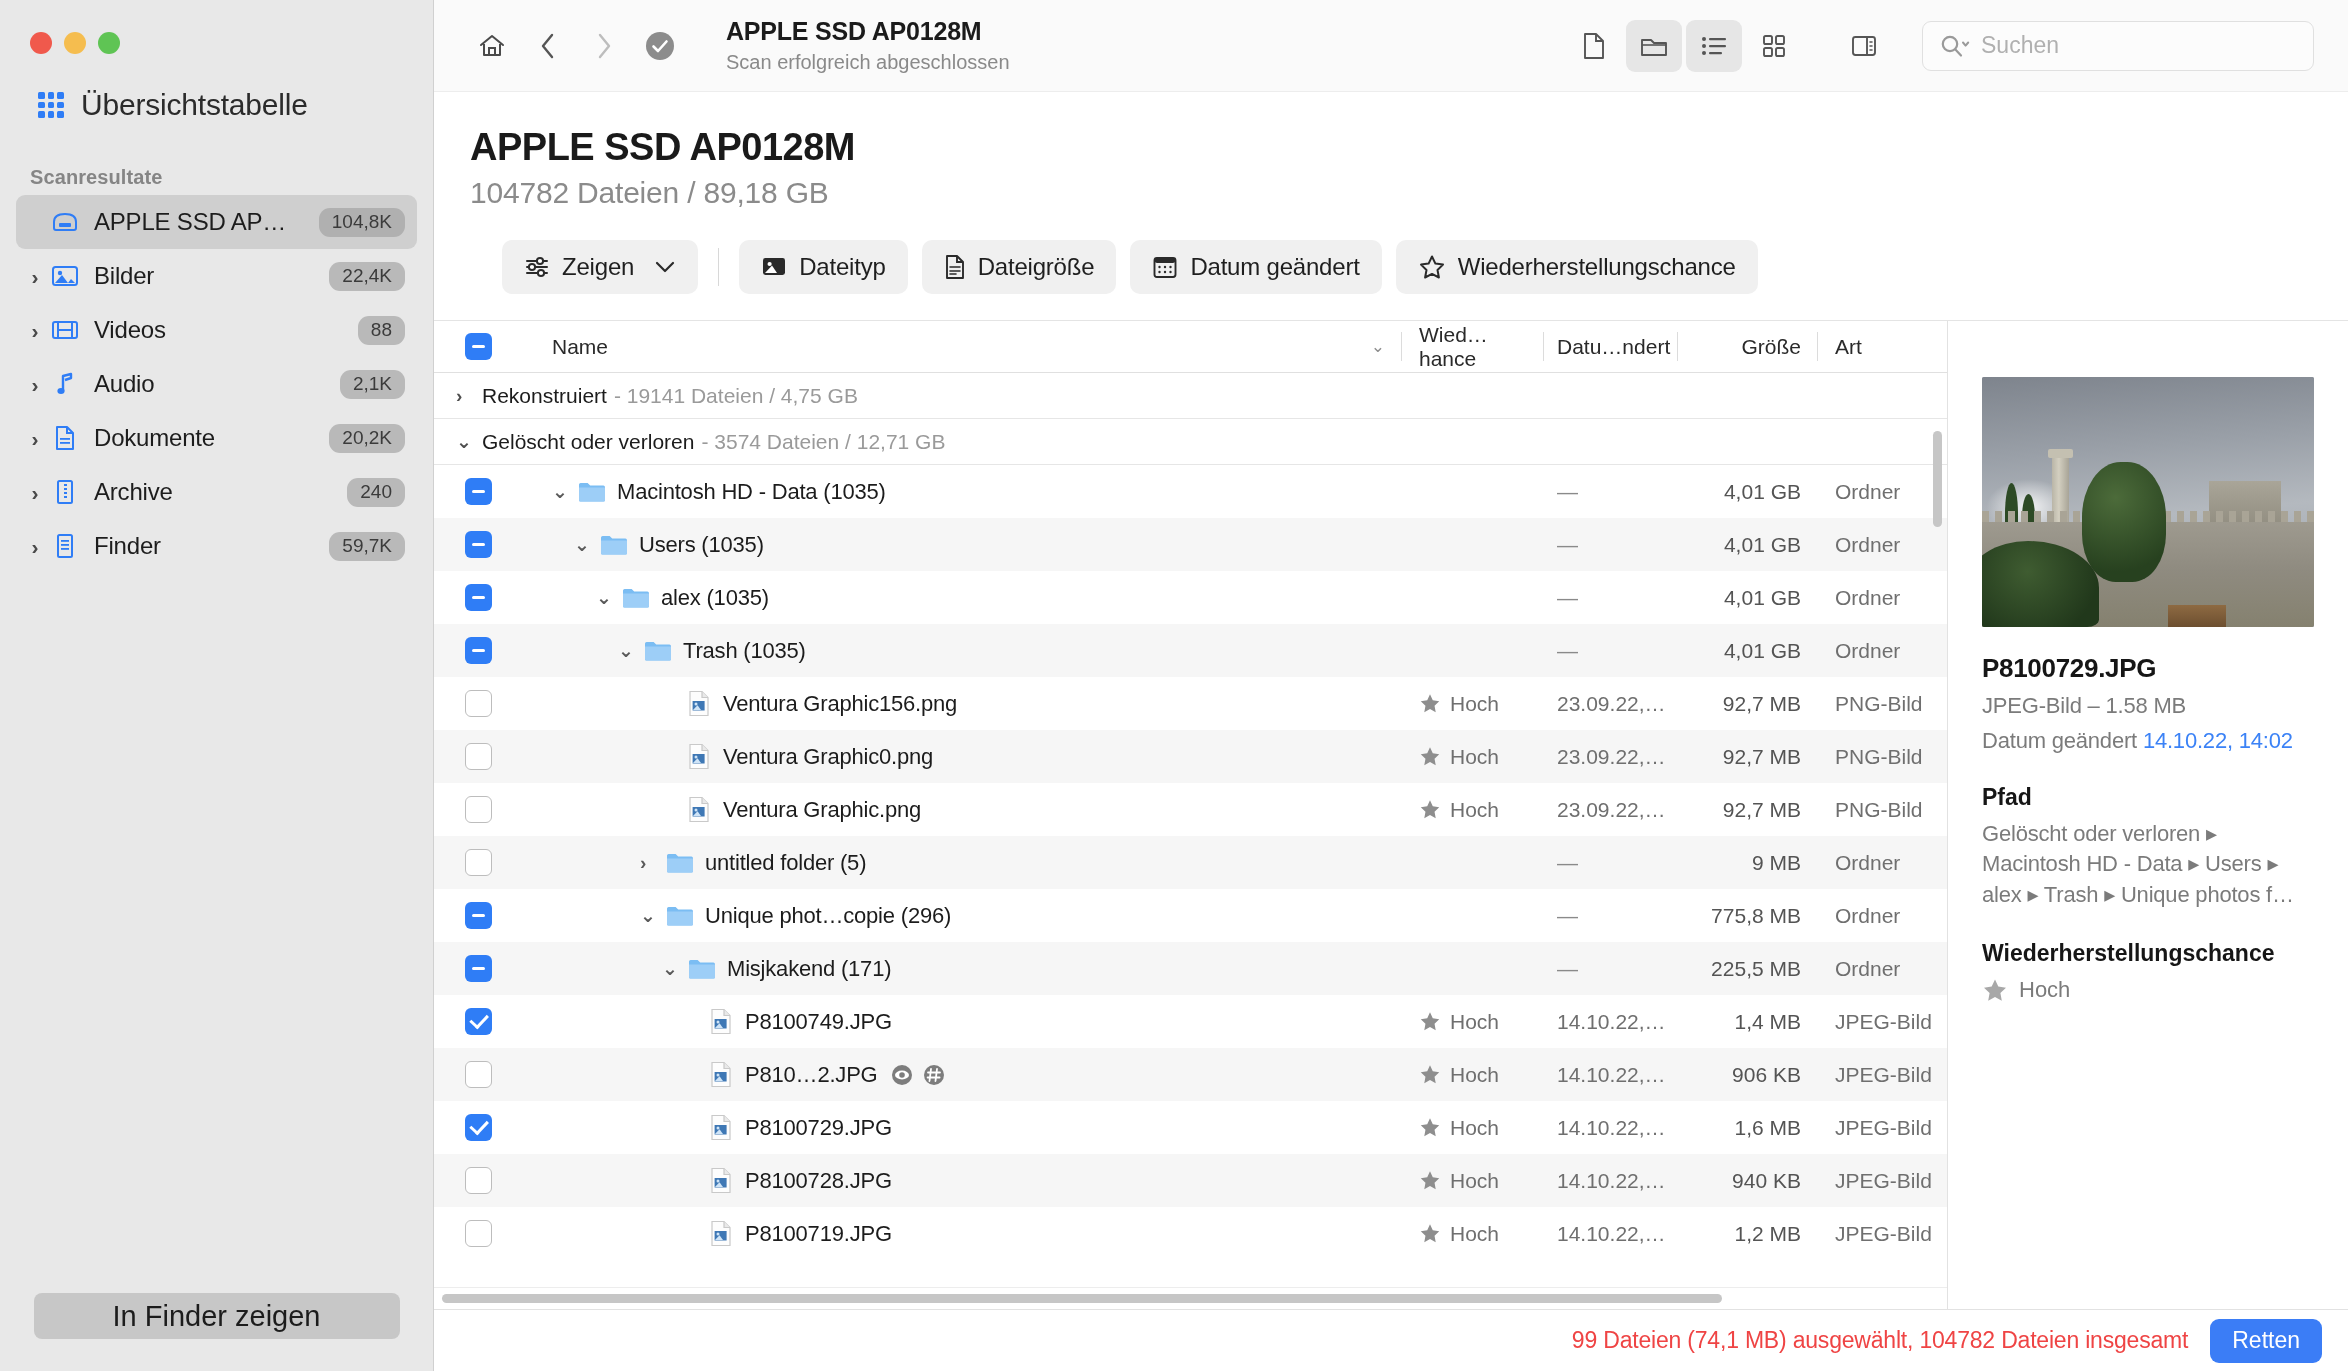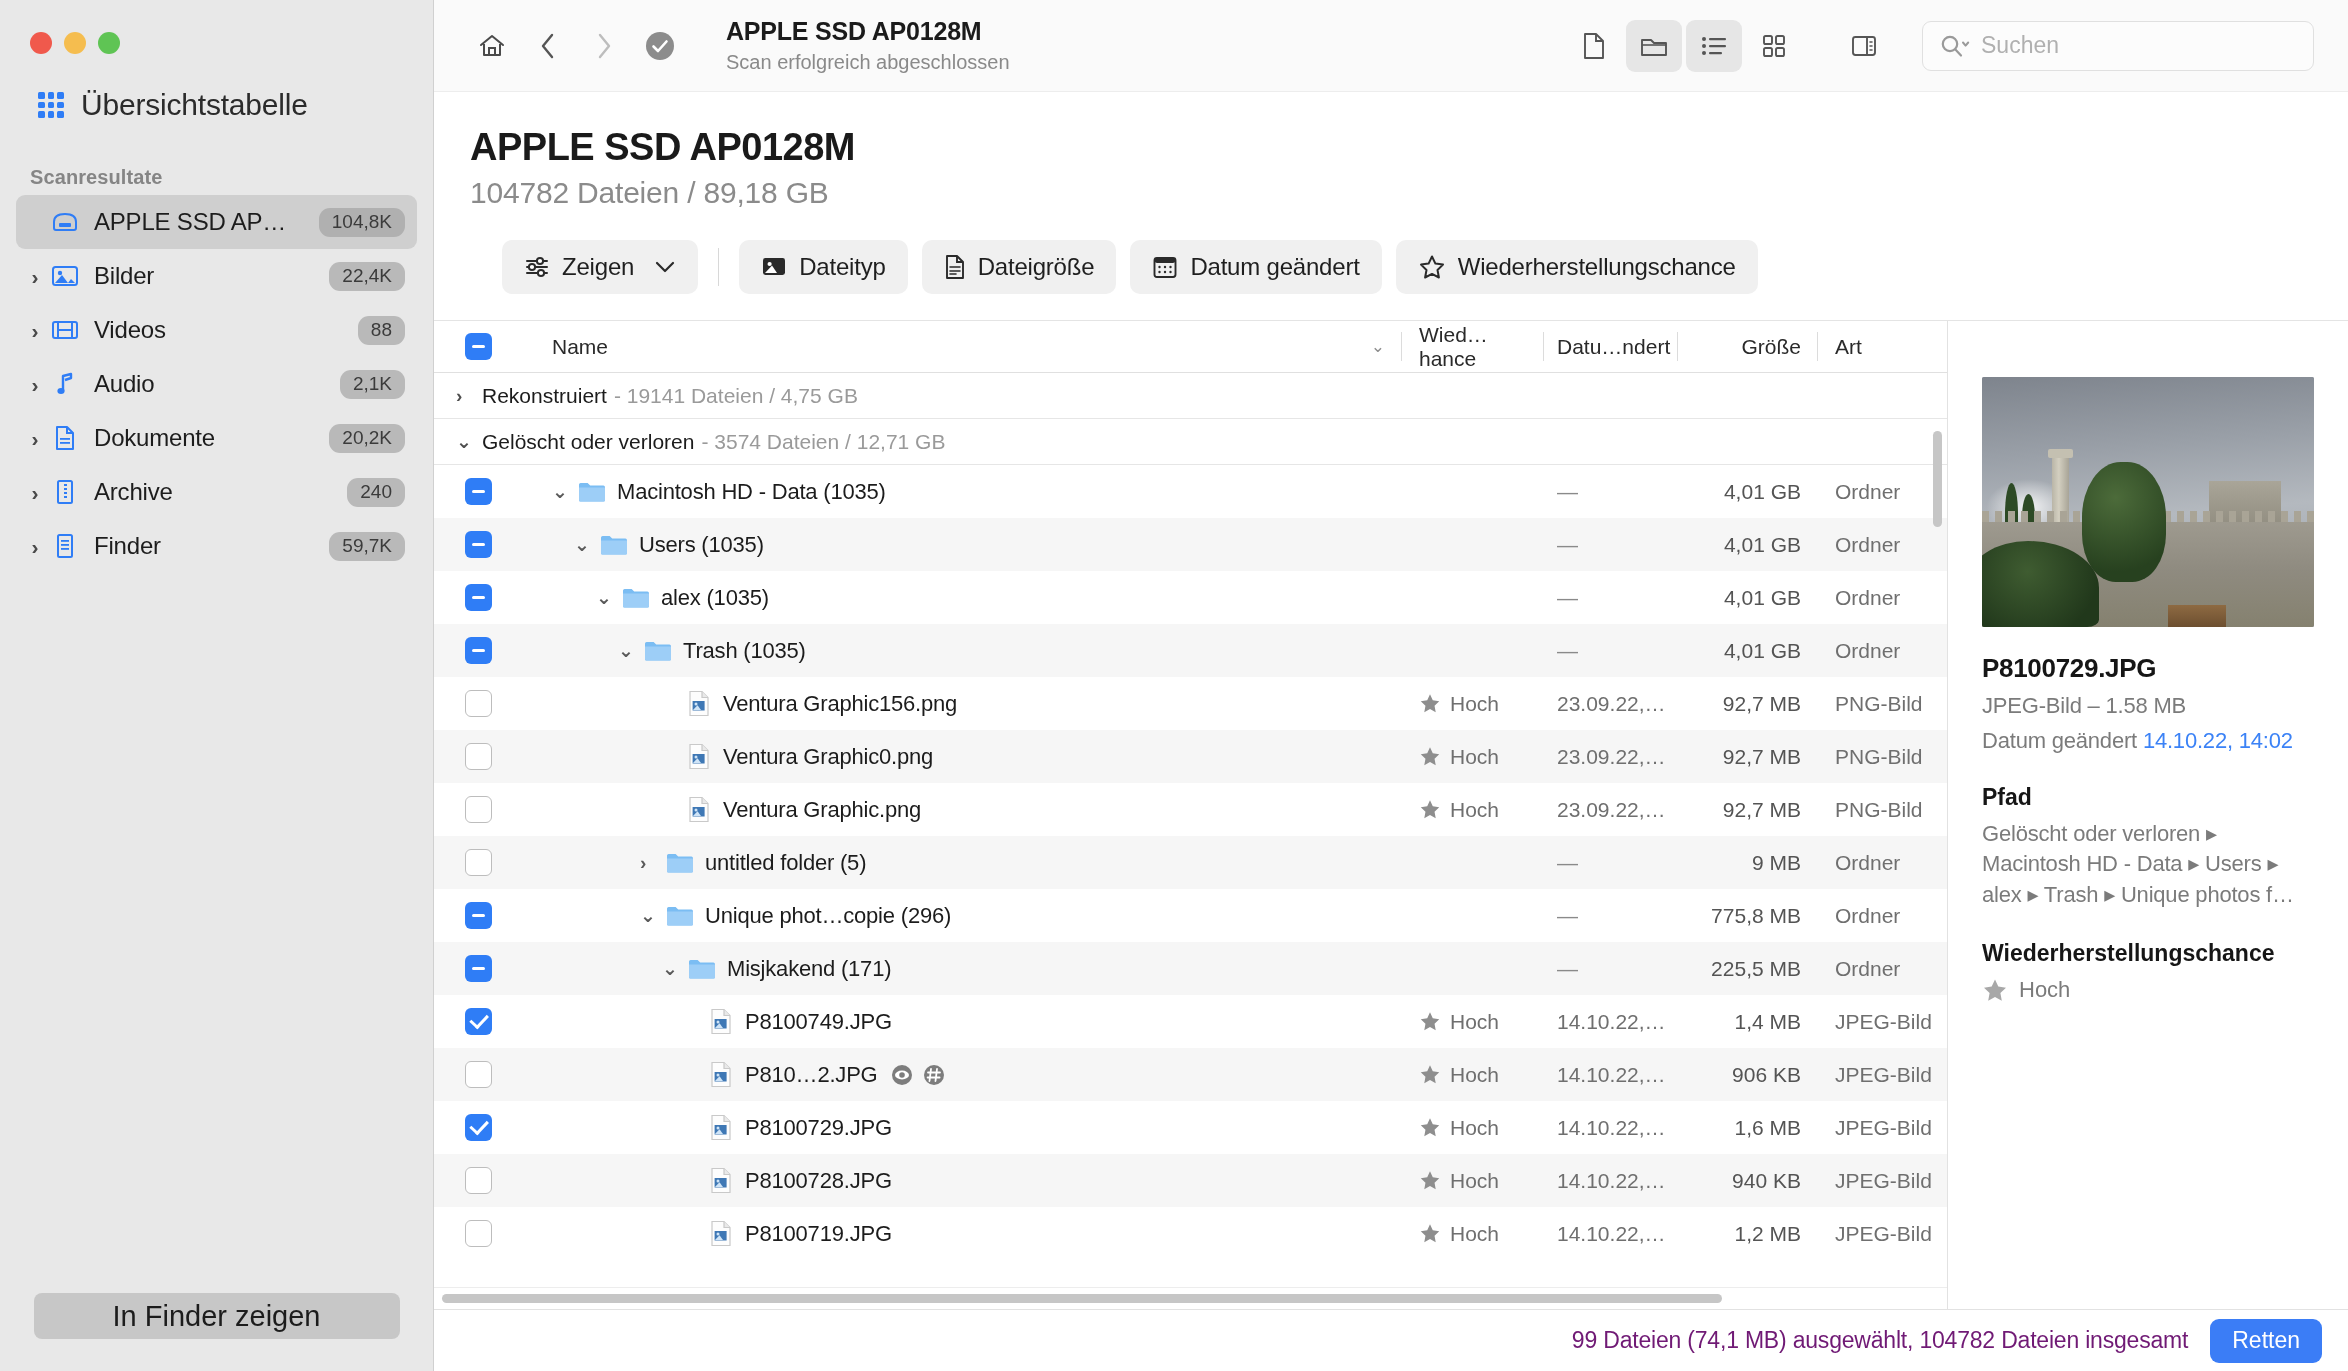--- a/index.html
+++ b/index.html
@@ -527,21 +527,21 @@
     border-top: 1px solid #e2e2e2;
     background: #ffffff;
     display: flex;
     align-items: center;
     justify-content: flex-end;
     padding: 0 26px 0 0;
     gap: 22px;
   }
   .status-text {
     font-size: 23px;
-    color: #701a75;
+    color: #ef4444;
     letter-spacing: -0.2px;
   }
   .primary-btn {
     background: #3b7df6;
     color: #fff;
     border: none;
     border-radius: 9px;
     height: 44px;
     padding: 0 22px;
     font-size: 23px;

